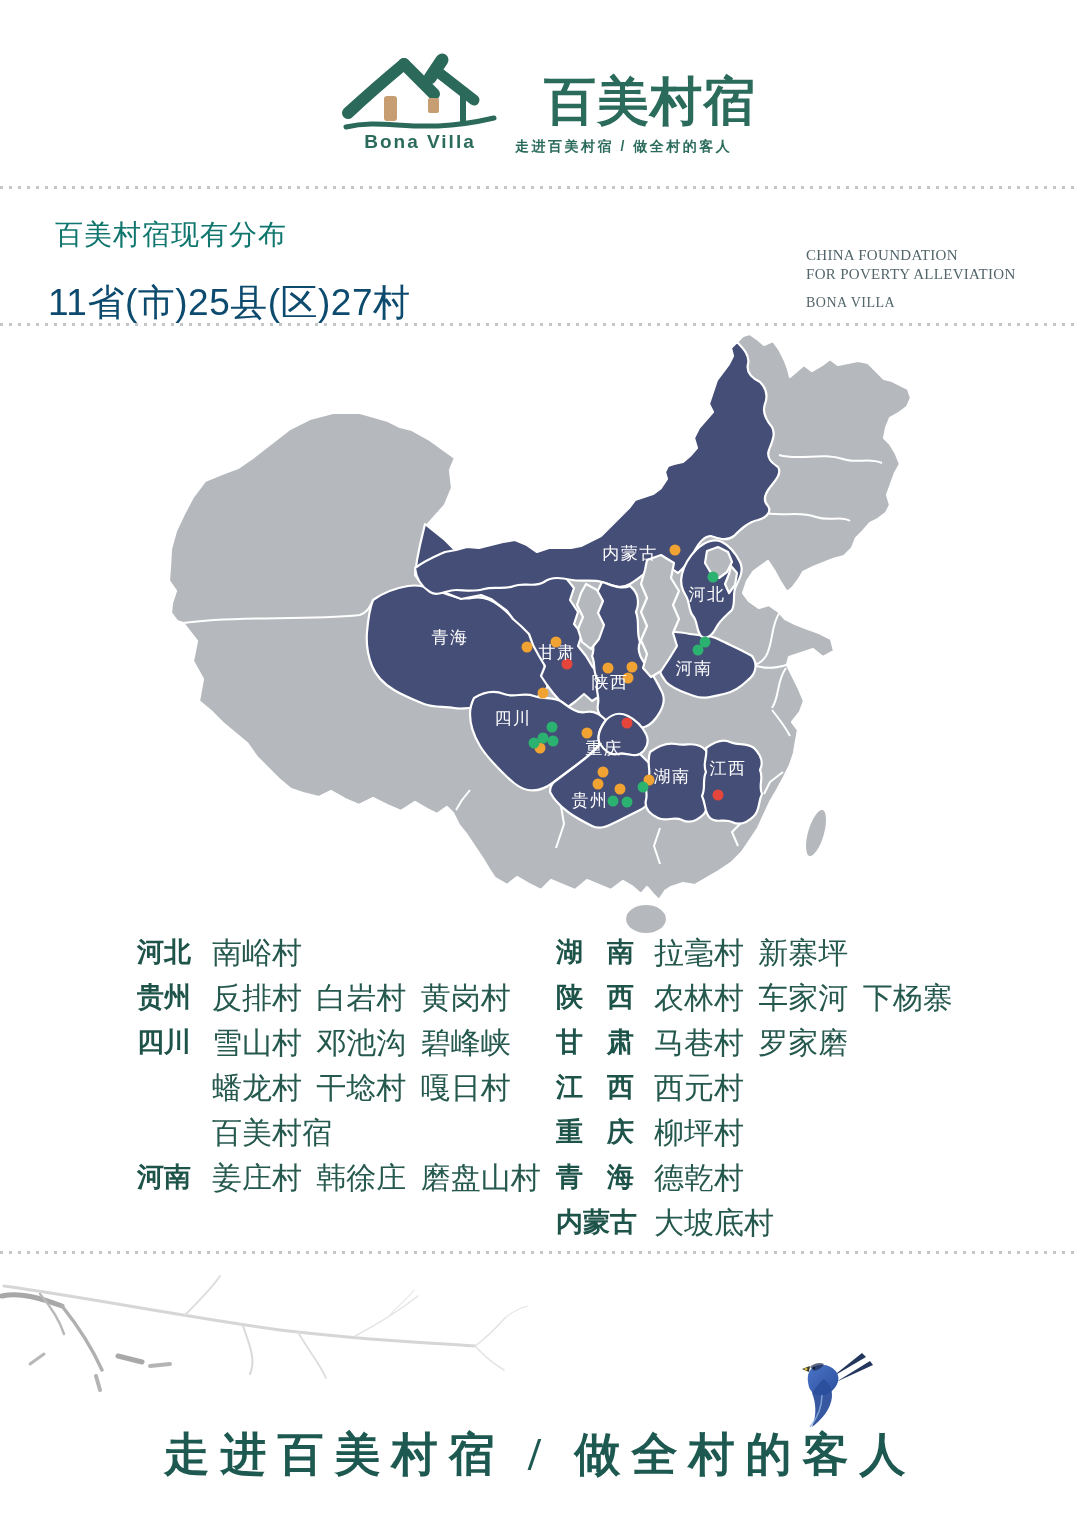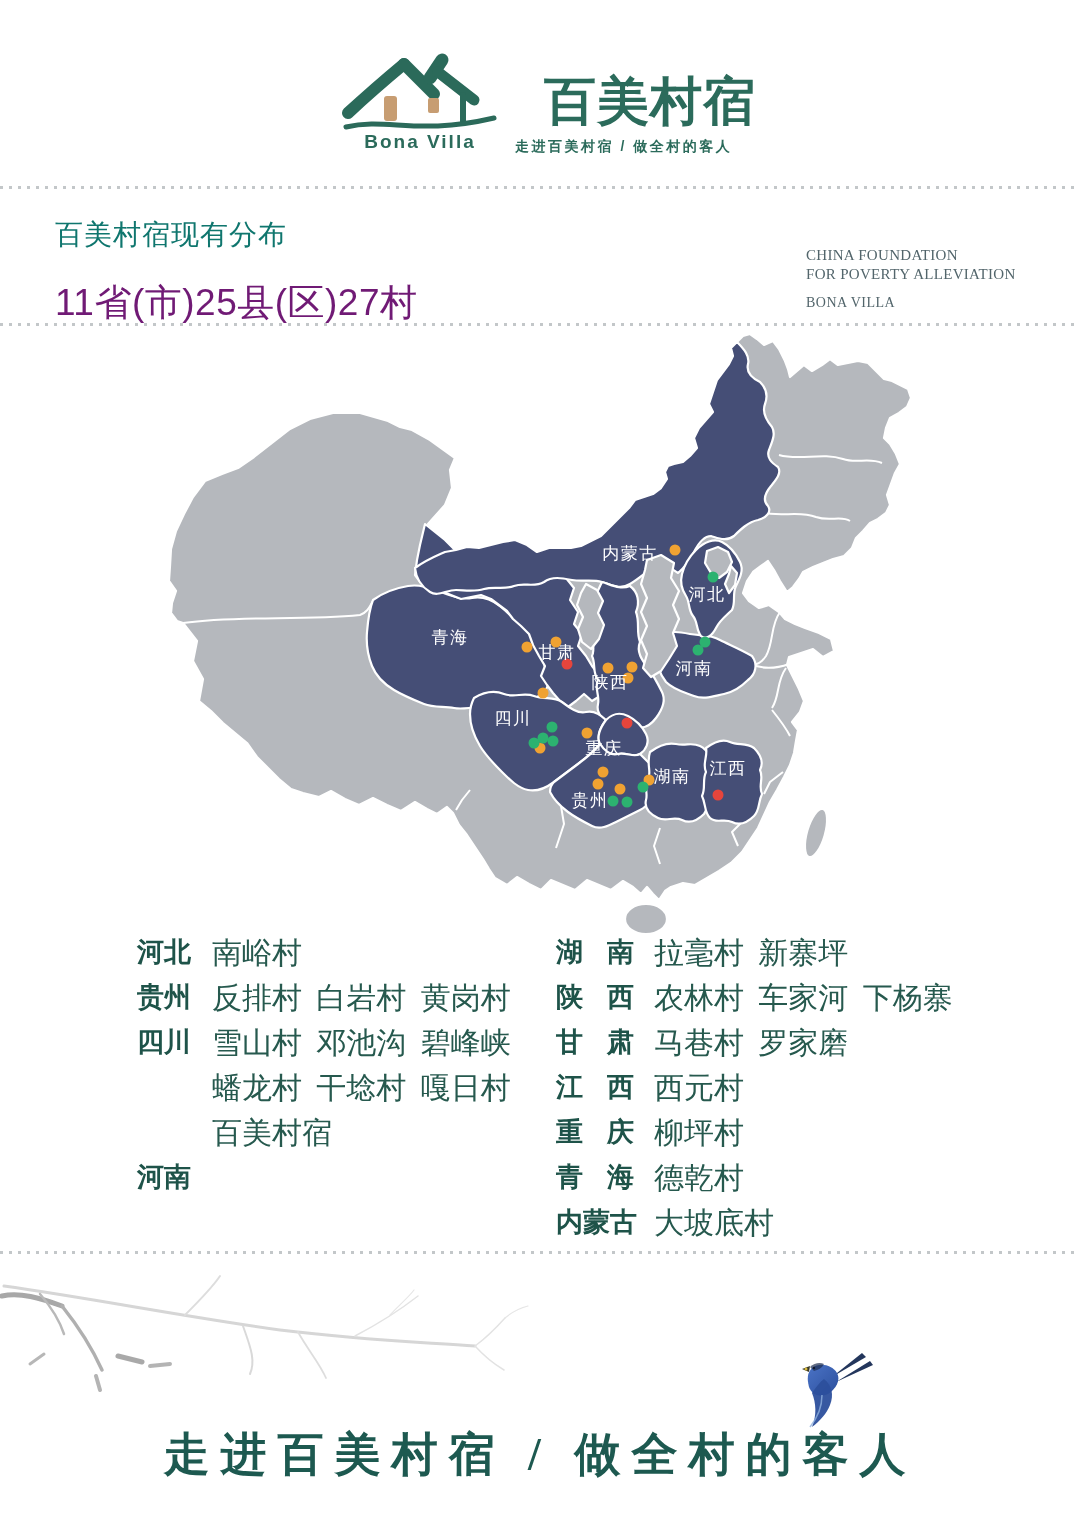--- a/index.html
+++ b/index.html
@@ -15,21 +15,21 @@
   .logo{position:absolute;left:340px;top:45px;width:440px;height:118px;}
   .brand-en{position:absolute;left:0px;top:86px;width:160px;text-align:center;
     font-size:19px;font-weight:700;letter-spacing:2px;color:#2b6b5b;}
   .brand-cn{position:absolute;left:172px;top:22px;font-size:52px;font-weight:700;
     color:#2b6b5b;font-family:"Liberation Serif","DejaVu Serif",serif;letter-spacing:1px;margin-left:32px;}
   .brand-tag{position:absolute;left:175px;top:93px;font-size:14px;letter-spacing:2.5px;
     color:#2b6b5b;font-weight:700;white-space:nowrap;}
 
   
   .hd-title{position:absolute;left:55px;top:216px;font-size:28px;color:#0f766e;letter-spacing:1px;}
-  .hd-sub{position:absolute;left:55px;top:278px;font-size:37px;color:#701a75;letter-spacing:.5px;}
+  .hd-sub{position:absolute;left:48px;top:278px;font-size:37px;color:#0c4a6e;letter-spacing:.5px;}
   .org{position:absolute;left:806px;top:246px;width:220px;color:#52656b;
     font-family:"Liberation Serif","DejaVu Serif",serif;font-size:15px;line-height:19px;letter-spacing:.3px;}
   .org .org-name{margin-top:9px;font-size:14px;letter-spacing:.5px;}
 
   
   svg text.map-label{fill:#ffffff;font-size:17px;letter-spacing:1.5px;
     font-family:"Liberation Sans","DejaVu Sans",sans-serif;text-anchor:middle;}
 
   
   .col{position:absolute;top:930px;}
@@ -268,20 +268,23 @@
       <div class="lgroup">
         <div class="prov">四川</div>
         <div class="vlines">
           <div class="vline">雪山村 邓池沟 碧峰峡</div>
           <div class="vline">蟠龙村 干埝村 嘎日村</div>
           <div class="vline">百美村宿</div>
         </div>
       </div>
       <div class="lgroup">
         <div class="prov">河南</div>
+        <div class="vlines">
+          <div class="vline">姜庄村 韩徐庄 磨盘山村</div>
+        </div>
       </div>
     </div>
   <div class="col col-right" id="col-right">
       <div class="lgroup">
         <div class="prov">
           <span>湖</span>
           <span>南</span>
         </div>
         <div class="vlines">
           <div class="vline">拉毫村 新寨坪</div>

